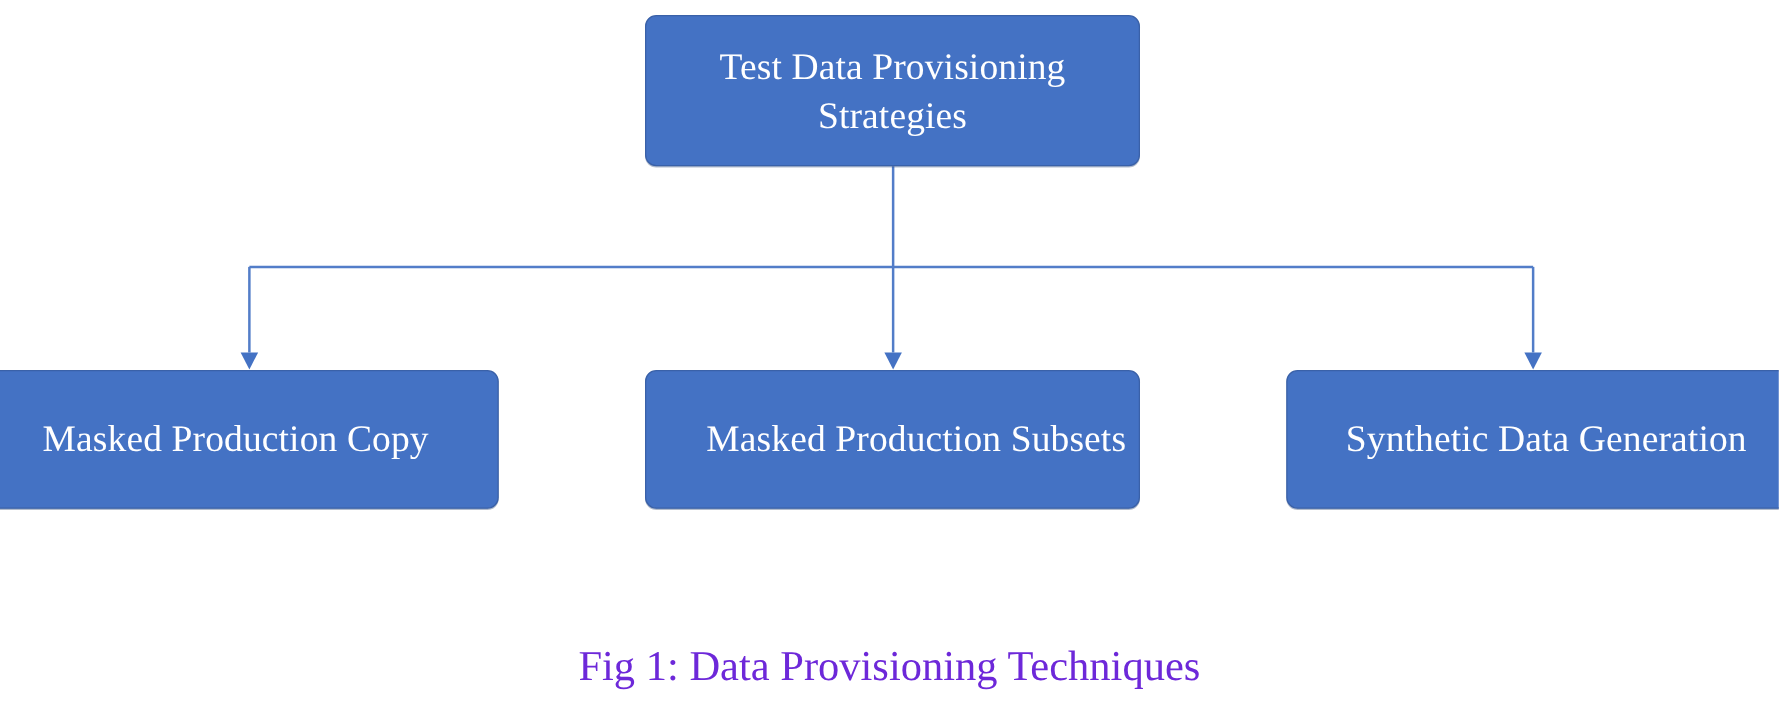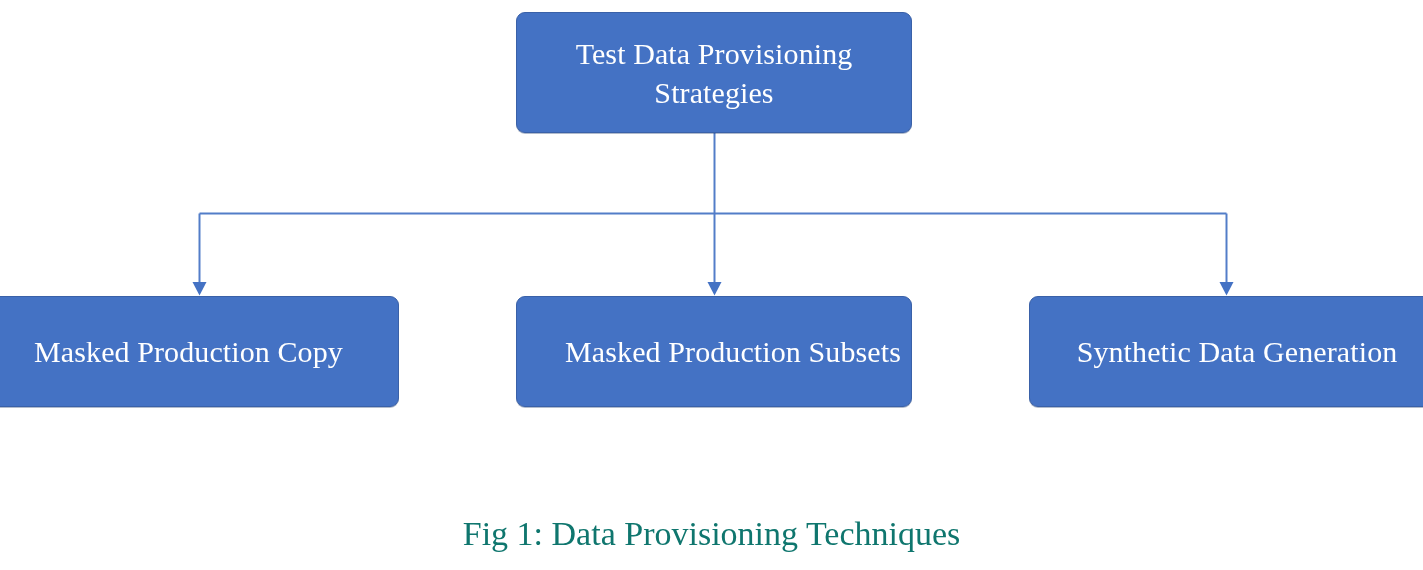--- a/index.html
+++ b/index.html
@@ -81,21 +81,21 @@
     width: 416px;
     height: 111px;
   }
   #figure-caption {
     position: absolute;
     left: 0;
     top: 498px;
     width: 1423px;
     text-align: center;
     font-size: 34px;
-    color: #0f766e;
+    color: #6d28d9;
     line-height: 1.2;
   }
 </style>
 </head>
 <body>
 
 <div id="figure-root">
 
   <svg id="connector-layer" viewBox="0 0 1423 570" width="1423" height="570" xmlns="http://www.w3.org/2000/svg">
     <g fill="none" stroke="#4472C4" stroke-width="2" stroke-linecap="butt" opacity="0.92">

